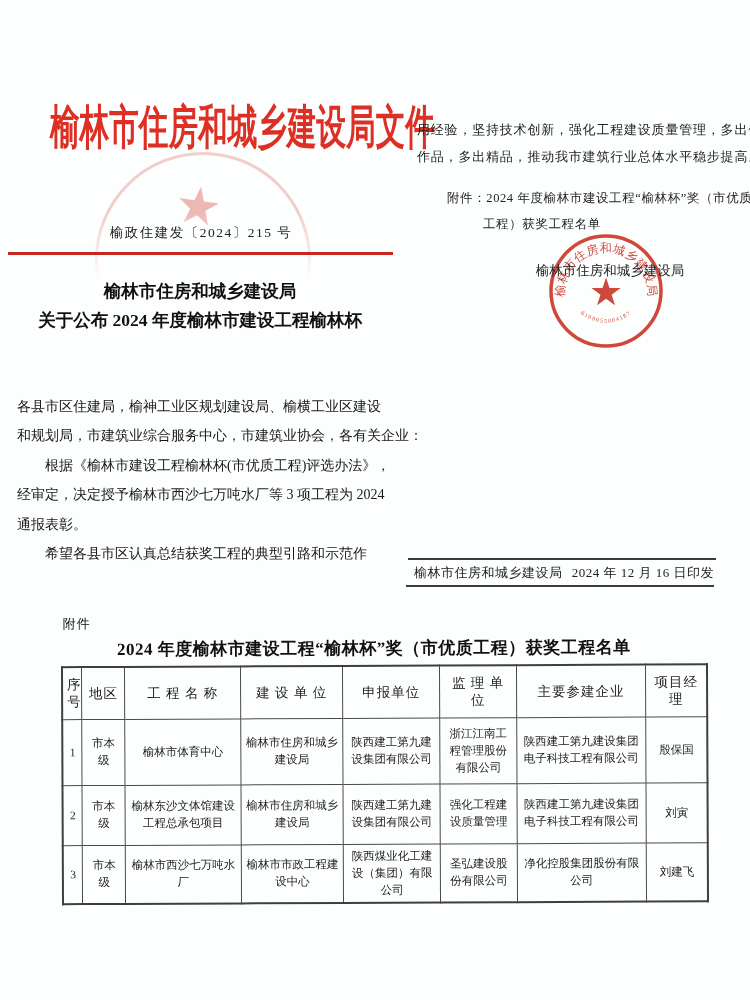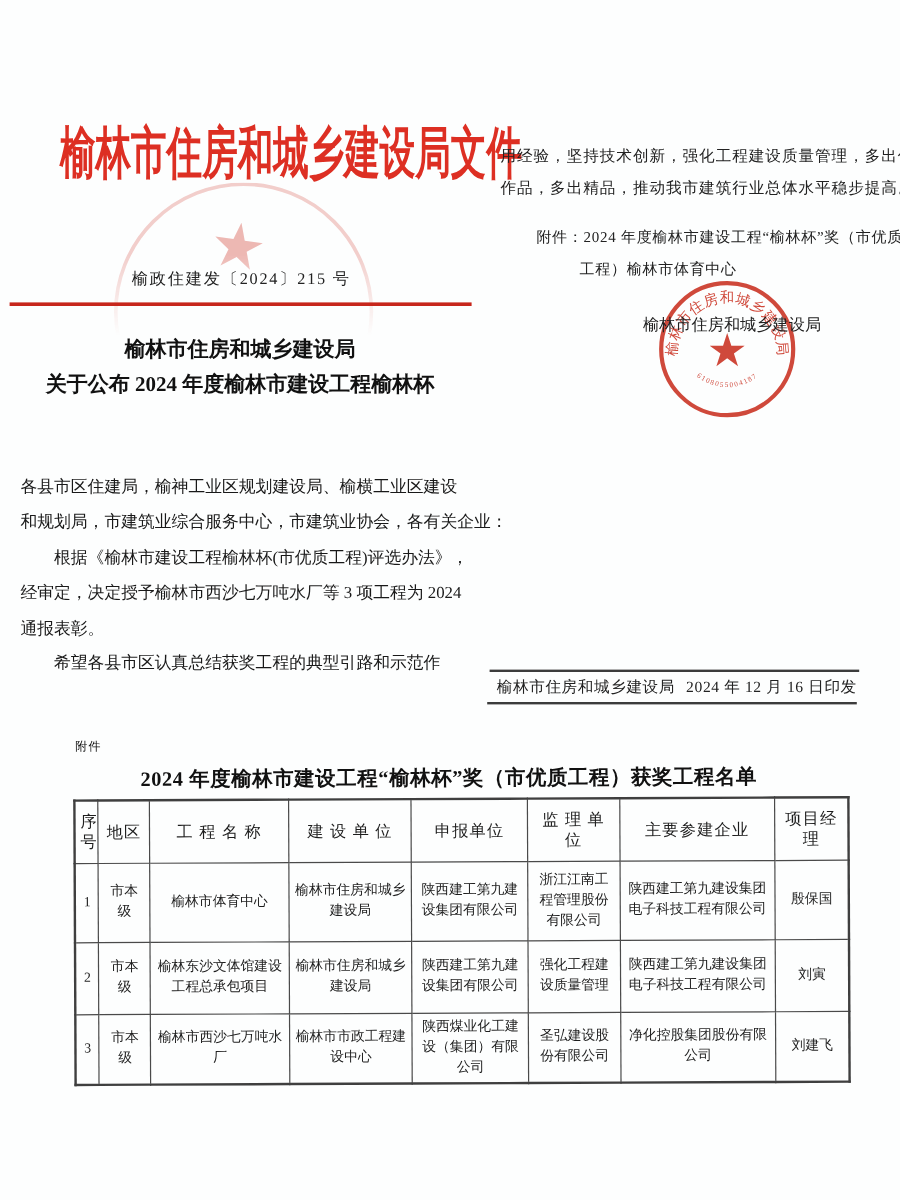--- a/index.html
+++ b/index.html
@@ -42,21 +42,21 @@
   .stamp { position:absolute; left:546px; top:231px; width:120px; height:120px; z-index:1; opacity:0.92; }
   .footer-rule { position:absolute; height:1.6px; background:#3c3c3c; }
   .fr1 { left:408px; top:558px; width:308px; }
   .fr2 { left:406px; top:585px; width:308px; }
   .footer-row { position:absolute; left:414px; top:564px; width:300px; font-size:13px; color:#222; }
   .footer-row .fl { float:left; letter-spacing:0.5px; }
   .footer-row .frt { float:right; letter-spacing:0.5px; }
 
   
   .attach { position:absolute; left:0; top:0; width:750px; height:1000px; transform:rotate(-0.25deg); transform-origin:100px 900px; }
-  .attach-label { position:absolute; left:64px; top:615px; font-size:10px; color:#111; letter-spacing:1px; }
+  .attach-label { position:absolute; left:64px; top:615px; font-size:13px; color:#111; letter-spacing:1px; }
   .attach-title { position:absolute; left:40px; top:638px; width:670px; text-align:center;
     font-weight:bold; font-size:17px; letter-spacing:0.5px; color:#111; }
   table.award { position:absolute; left:62px; top:666px; width:647px; border-collapse:collapse;
     table-layout:fixed; font-size:11.5px; color:#1d1d1d; }
   table.award th, table.award td { border:1px solid #4a4a4a; text-align:center; vertical-align:middle;
     padding:3px 4px; line-height:17px; overflow:hidden; }
   table.award { border:2px solid #3f3f3f; }
   table.award th { font-size:13.5px; font-weight:normal; height:52px; letter-spacing:1px; }
   table.award tr.r0 td { height:66px; }
   table.award tr.r1 td { height:60px; }
@@ -96,21 +96,21 @@
     <div>　　希望各县市区认真总结获奖工程的典型引路和示范作</div>
   </div>
 
   <div class="p2-para">
     <div>用经验，坚持技术创新，强化工程建设质量管理，多出优秀</div>
     <div>作品，多出精品，推动我市建筑行业总体水平稳步提高。</div>
   </div>
 
   <div class="p2-note">
     <div>附件：2024 年度榆林市建设工程“榆林杯”奖（市优质</div>
-    <div class="hang">工程）榆林市体育中心</div>
+    <div class="hang">工程）获奖工程名单</div>
   </div>
 
   <div class="sig-block">
     <div>榆林市住房和城乡建设局</div>
   </div>
 
   <svg class="stamp" viewBox="0 0 120 120">
     <circle cx="60" cy="60" r="55" fill="none" stroke="#cc3a2b" stroke-width="3.5"></circle>
     <path id="stampArcTop" d="M 18,63 A 42,42 0 0 1 102,63" fill="none"></path>
     <path id="stampArcBottom" d="M 25,72 A 41,41 0 0 0 95,72" fill="none"></path>

